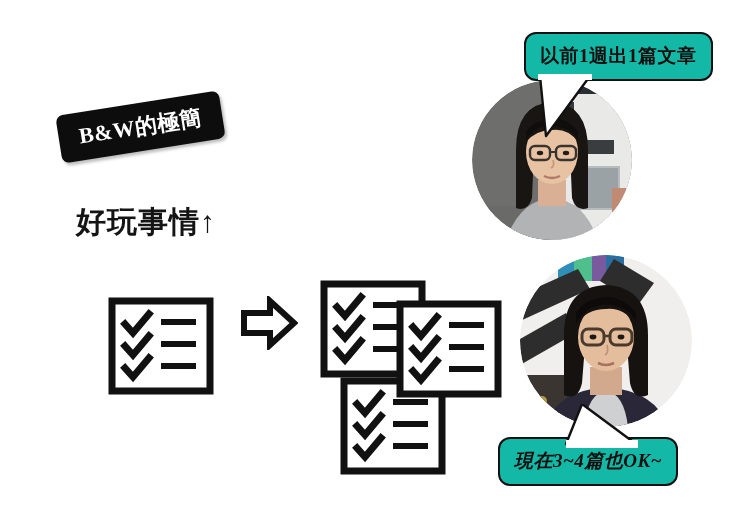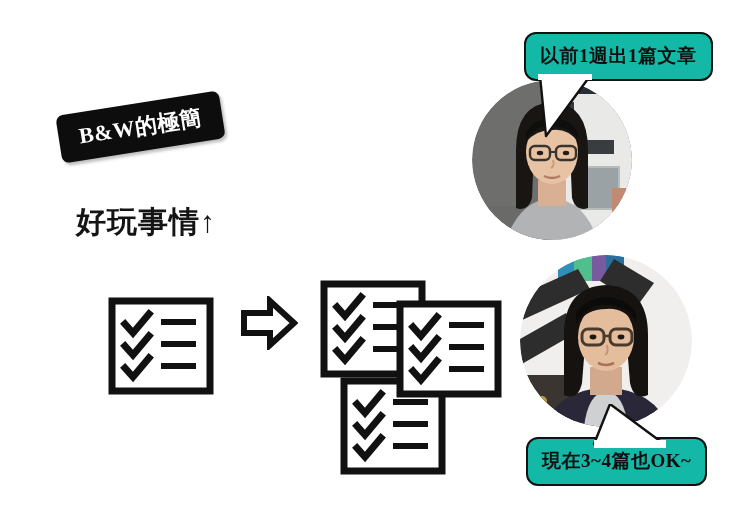--- a/index.html
+++ b/index.html
@@ -97,21 +97,21 @@
     white-space: nowrap;
     letter-spacing: 0.5px;
     z-index: 2;
   }
   .bubble-tail {
     position: absolute;
     z-index: 3;
   }
   #bubble-top      { left: 524px; top: 32px; }
   #bubble-top .bubble-tail { left: 6px; top: 42px; }
-  #bubble-bottom   { left: 526px; top: 437px; }
+  #bubble-bottom   { left: 498px; top: 437px; font-style: italic; }
   #bubble-bottom .bubble-tail { left: 60px; top: -33px; }
 </style>
 </head>
 <body>
 
 <div id="canvas">
 
   <div class="tag">
     <div class="tag-label">B&amp;W的極簡</div>
   </div>

